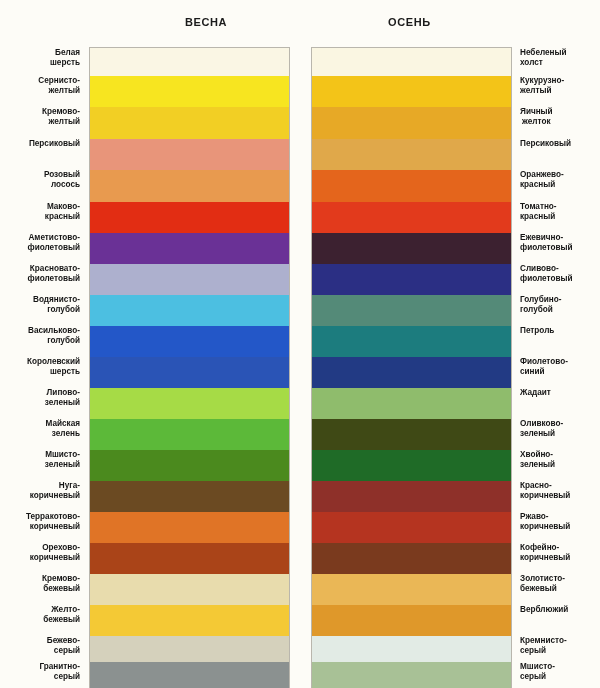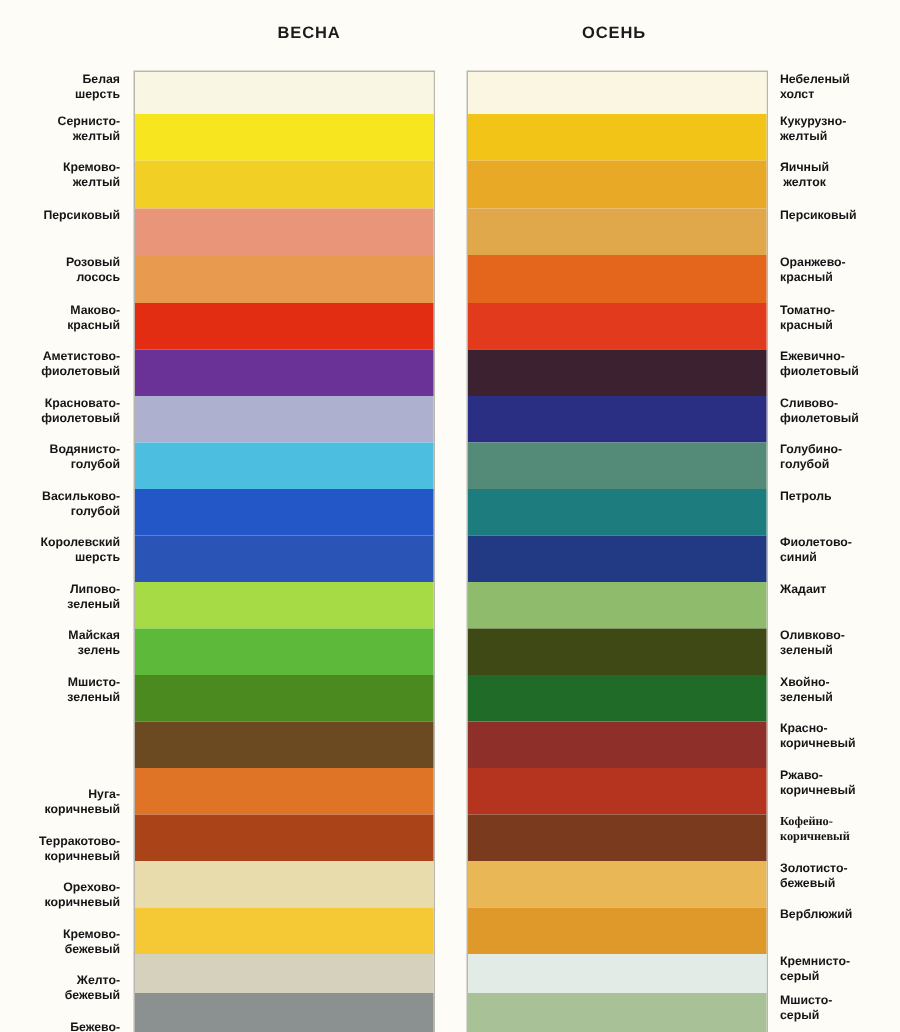--- a/index.html
+++ b/index.html
@@ -137,21 +137,21 @@
         <div class="label" style="height: 31px;">Васильково-
 голубой</div>
         <div class="label" style="height: 31px;">Королевский
 шерсть</div>
         <div class="label" style="height: 31px;">Липово-
 зеленый</div>
         <div class="label" style="height: 31px;">Майская
 зелень</div>
         <div class="label" style="height: 31px;">Мшисто-
 зеленый</div>
-        <div class="label" style="height: 31px; margin-top: 44px;">Нуга-
+        <div class="label" style="height: 31px;">Нуга-
 коричневый</div>
         <div class="label" style="height: 31px; padding-left: 28px;">Терракотово-
 коричневый</div>
         <div class="label" style="height: 31px;">Орехово-
 коричневый</div>
         <div class="label" style="height: 31px;">Кремово-
 бежевый</div>
         <div class="label" style="height: 31px;">Желто-
 бежевый</div>
         <div class="label" style="height: 26px;">Бежево-
@@ -233,21 +233,21 @@
 синий</div>
         <div class="label" style="height: 31px;">Жадаит</div>
         <div class="label" style="height: 31px;">Оливково-
 зеленый</div>
         <div class="label" style="height: 31px;">Хвойно-
 зеленый</div>
         <div class="label" style="height: 31px;">Красно-
 коричневый</div>
         <div class="label" style="height: 31px;">Ржаво-
 коричневый</div>
-        <div class="label" style="height: 31px; font-family: Liberation Serif, serif;">Кофейно-
+        <div class="label" style="height: 31px;">Кофейно-
 коричневый</div>
         <div class="label" style="height: 31px;">Золотисто-
 бежевый</div>
         <div class="label" style="height: 31px;">Верблюжий</div>
         <div class="label" style="height: 26px;">Кремнисто-
 серый</div>
         <div class="label" style="height: 28px;">Мшисто-
 серый</div>
       </div>
 

